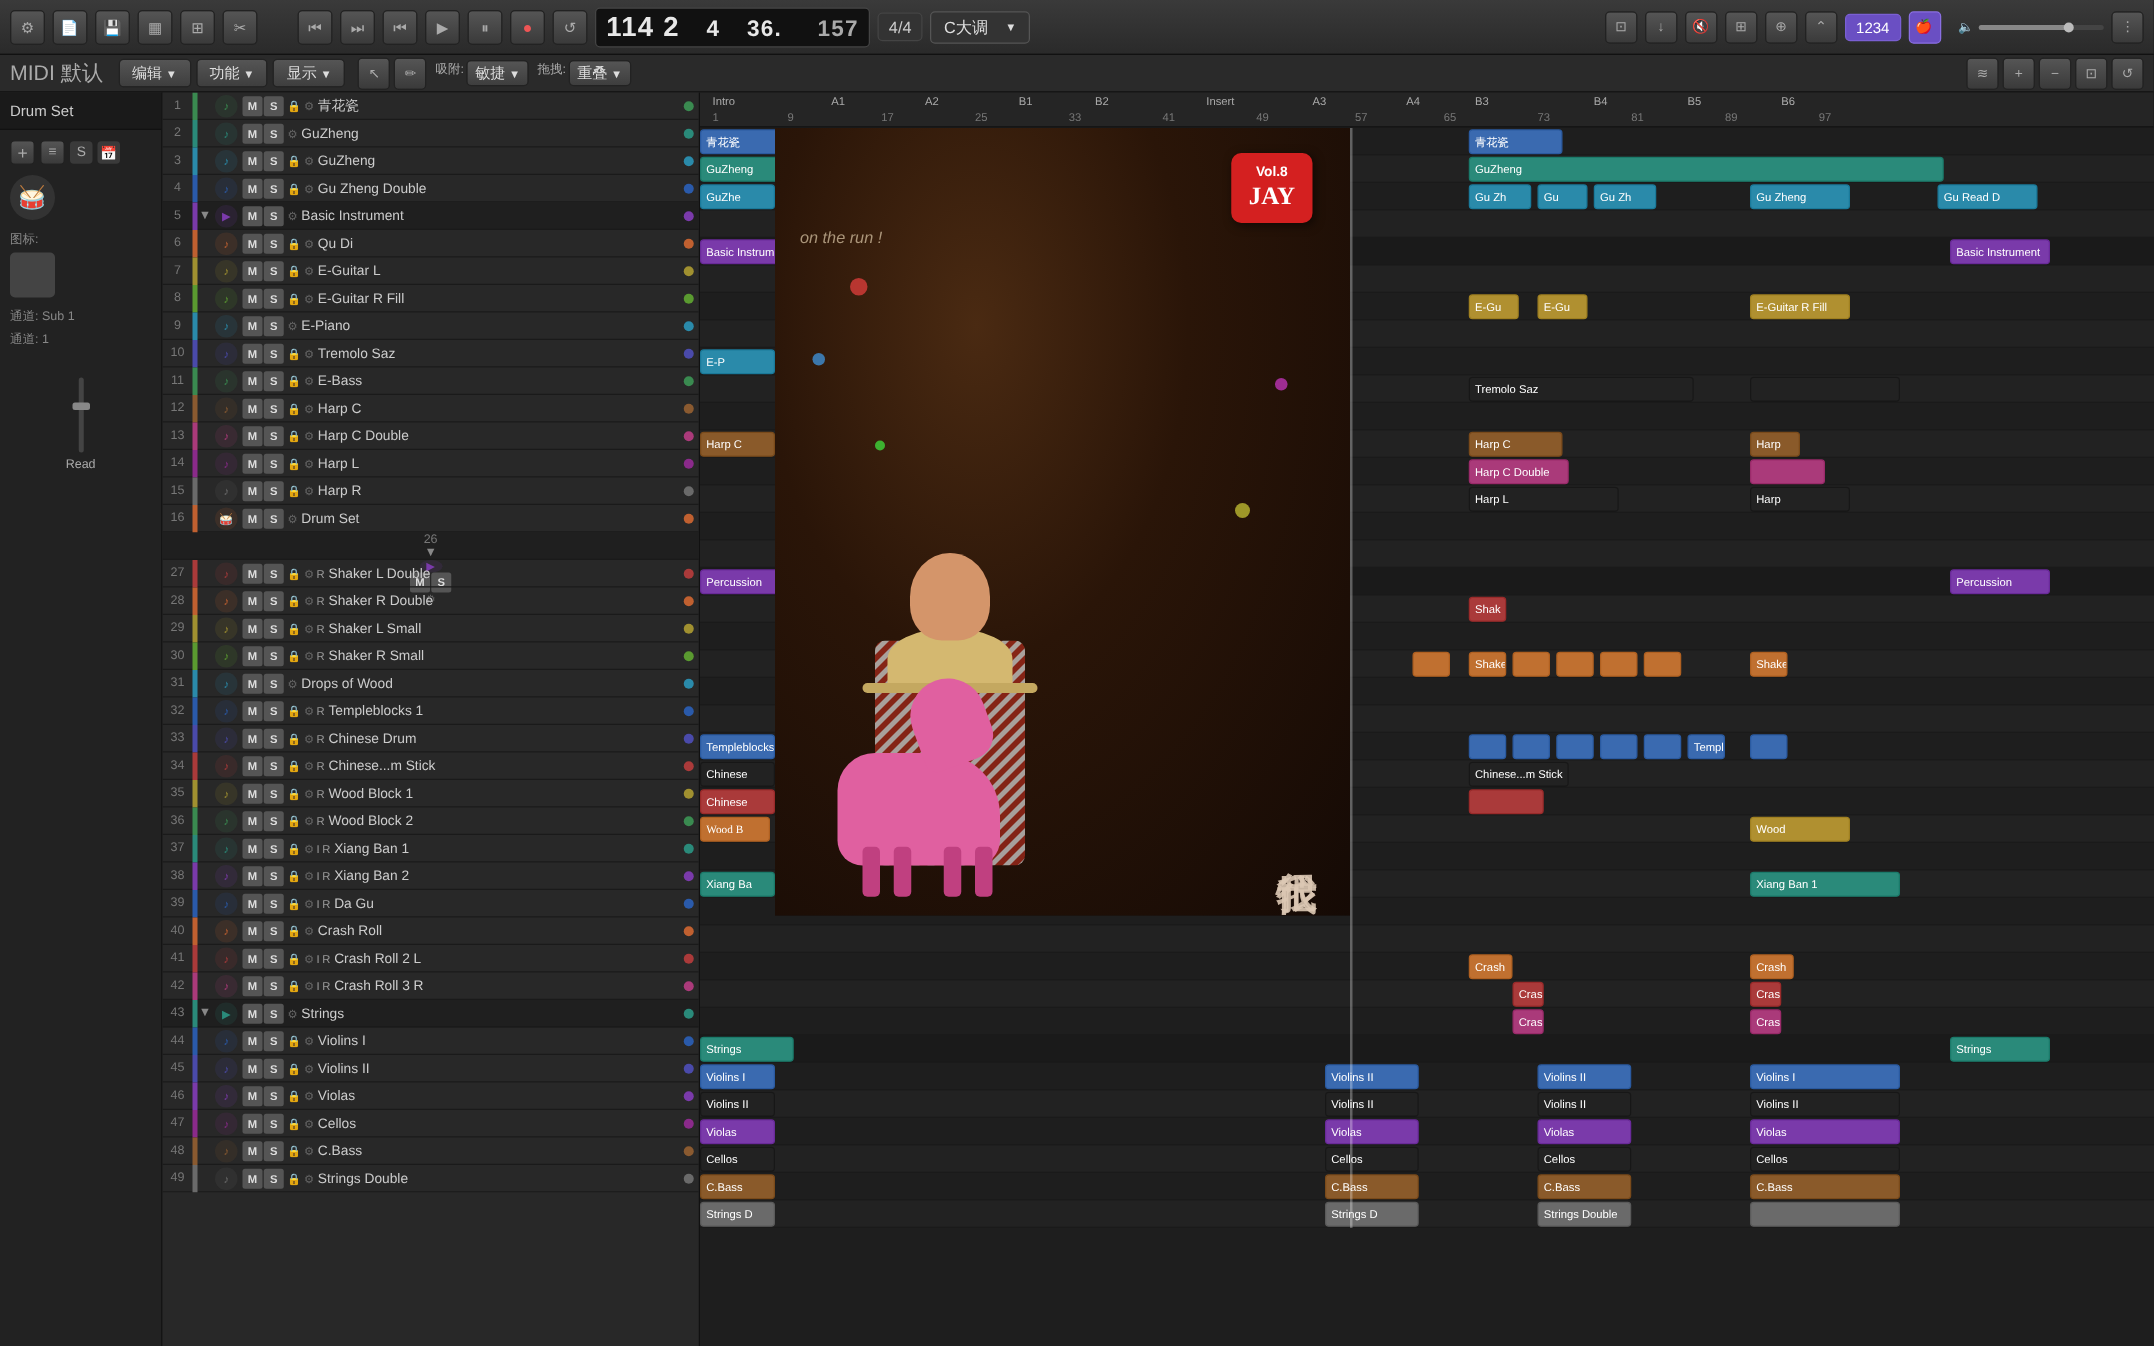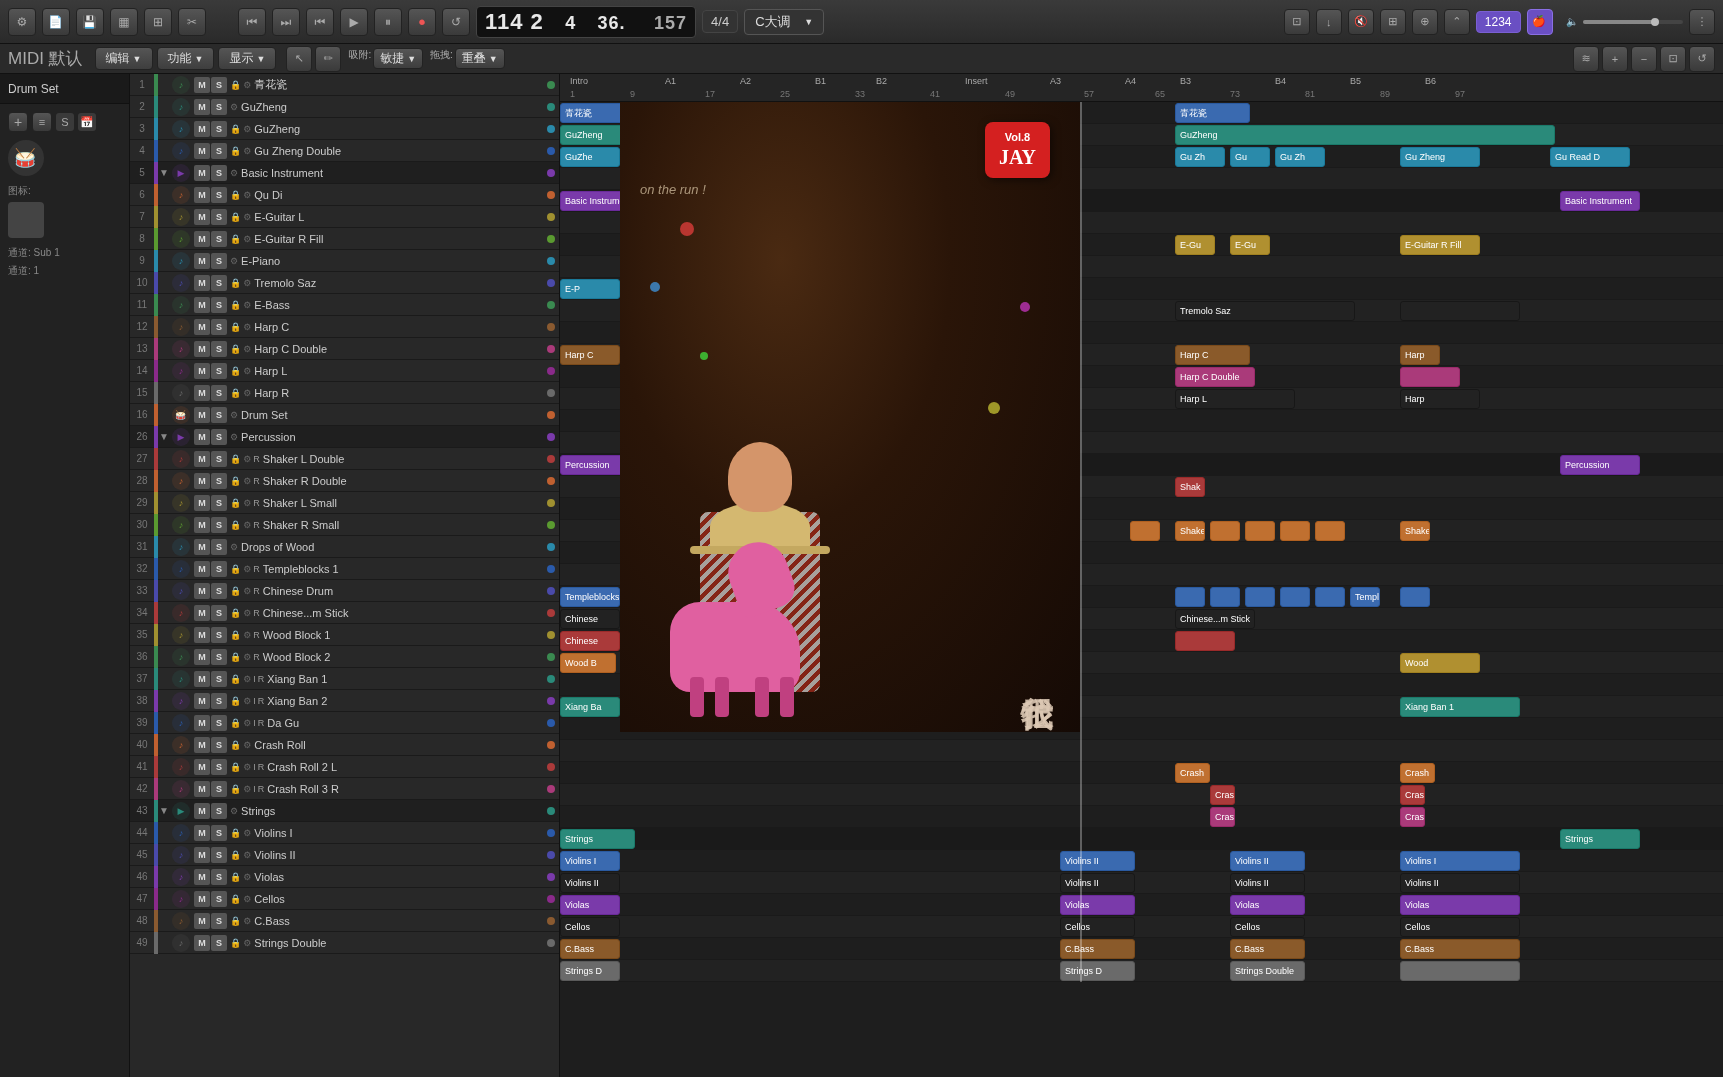--- a/index.html
+++ b/index.html
@@ -492,20 +492,28 @@
         <div class="icon-btn" style="width:20px;height:20px;font-size:11px;">≡</div>
         <div style="width:18px;height:18px;background:#3a3a3a;border-radius:3px;display:flex;align-items:center;justify-content:center;font-size:11px;color:#aaa;">S</div>
         <div style="width:18px;height:18px;background:#3a3a3a;border-radius:3px;display:flex;align-items:center;justify-content:center;font-size:11px;color:#aaa;">📅</div>
       </div>
       <div style="width:36px;height:36px;background:#333;border-radius:18px;display:flex;align-items:center;justify-content:center;font-size:18px;margin-bottom:4px;">🥁</div>
       <div class="inst-label">图标:</div>
       <div style="width:36px;height:36px;background:#444;border-radius:4px;margin-bottom:4px;"></div>
       <div class="inst-label">通道: Sub 1</div>
       <div class="inst-label">通道: 1</div>
 
+      <div style="margin-top:auto;padding-top:20px;">
+        <div style="display:flex;flex-direction:column;align-items:center;">
+          <div style="width:4px;height:60px;background:#444;border-radius:2px;position:relative;margin:auto;">
+            <div style="width:14px;height:6px;background:#888;border-radius:2px;position:absolute;left:-5px;top:20px;"></div>
+          </div>
+          <div style="font-size:10px;color:#aaa;margin-top:4px;">Read</div>
+        </div>
+      </div>
     </div>
   </div>
 
   <div id="track-list">
     <div id="track-list-scroll">
 
     <div class="track-row">
     <div class="track-num">1</div>
     <div class="track-color-bar" style="background:#3a8a50;"></div>
     <span class="track-expand"> </span>
@@ -738,21 +746,21 @@
     <div class="track-controls">
       <button class="track-btn btn-m">M</button>
       <button class="track-btn btn-s">S</button>
     </div>
 
     <span class="settings-icon">⚙</span>
 
     <div class="track-name">Drum Set</div>
     <div class="track-dot" style="background:#c06030;"></div>
   </div>
-        <div class="track-row" style="background: rgb(31, 31, 31);">
+        <div class="track-row" style="background: rgb(31, 31, 31); flex-direction: column;">
     <div class="track-num">26</div>
     <div class="track-color-bar" style="background:#7a3aaa;"></div>
     <span class="track-expand">▼</span>
     <div class="track-icon" style="background:#7a3aaa22;color:#7a3aaa;">▶</div>
     <div class="track-controls">
       <button class="track-btn btn-m">M</button>
       <button class="track-btn btn-s">S</button>
     </div>
 
     <span class="settings-icon">⚙</span>
@@ -1280,21 +1288,21 @@
             </div>
             <div class="timeline-row">
               <div class="clip clip-indigo" style="left: 0px; width: 60px;">Chinese</div>
               <div class="clip clip-indigo" style="left: 615px; width: 80px;">Chinese...m Stick</div>
             </div>
             <div class="timeline-row">
               <div class="clip clip-red" style="left: 0px; width: 60px;">Chinese</div>
               <div class="clip clip-red" style="left: 615px; width: 60px;"></div>
             </div>
             <div class="timeline-row">
-              <div class="clip clip-orange" style="left: 0px; width: 56px;">Wood B</div>
+              <div class="clip clip-orange" style="left: 0px; width: 56px; font-family: Liberation Serif, serif;">Wood B</div>
               <div class="clip clip-yellow" style="left: 840px; width: 80px;">Wood</div>
             </div>
             <div class="timeline-row"></div>
             <div class="timeline-row">
               <div class="clip clip-teal" style="left: 0px; width: 60px;">Xiang Ba</div>
               <div class="clip clip-teal" style="left: 840px; width: 120px;">Xiang Ban 1</div>
             </div>
             <div class="timeline-row"></div>
             <div class="timeline-row"></div>
             <div class="timeline-row">

